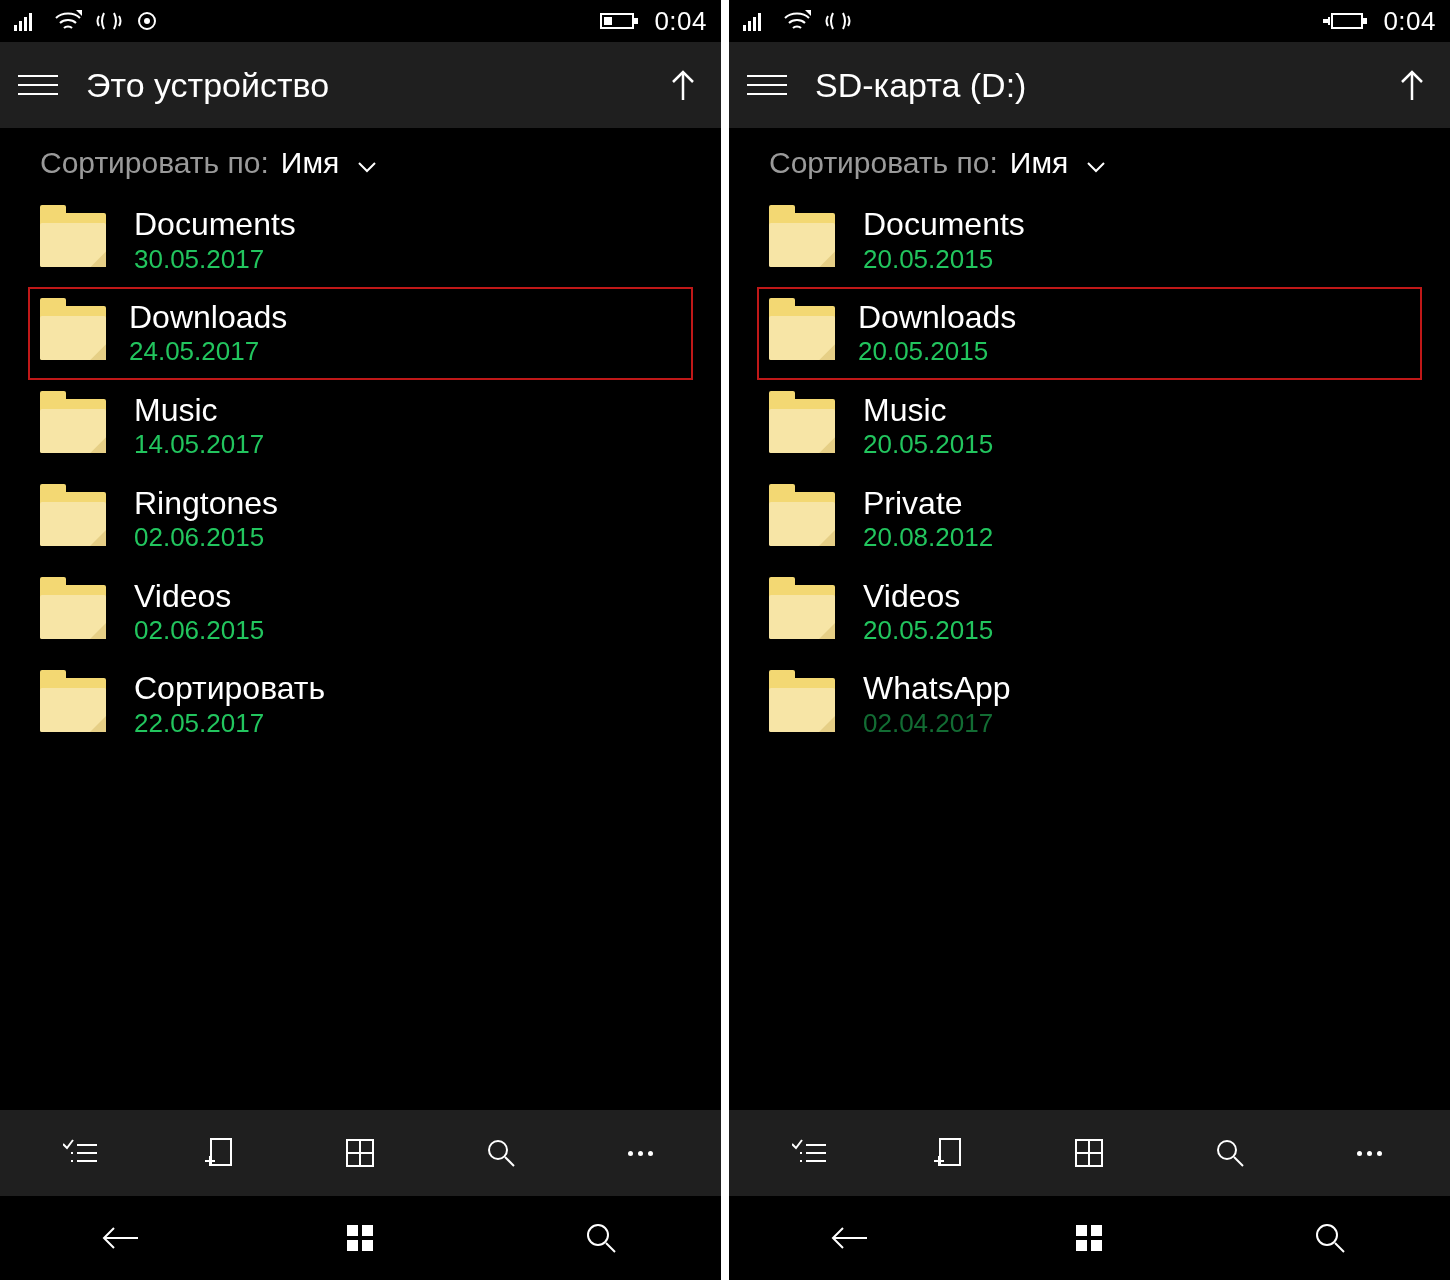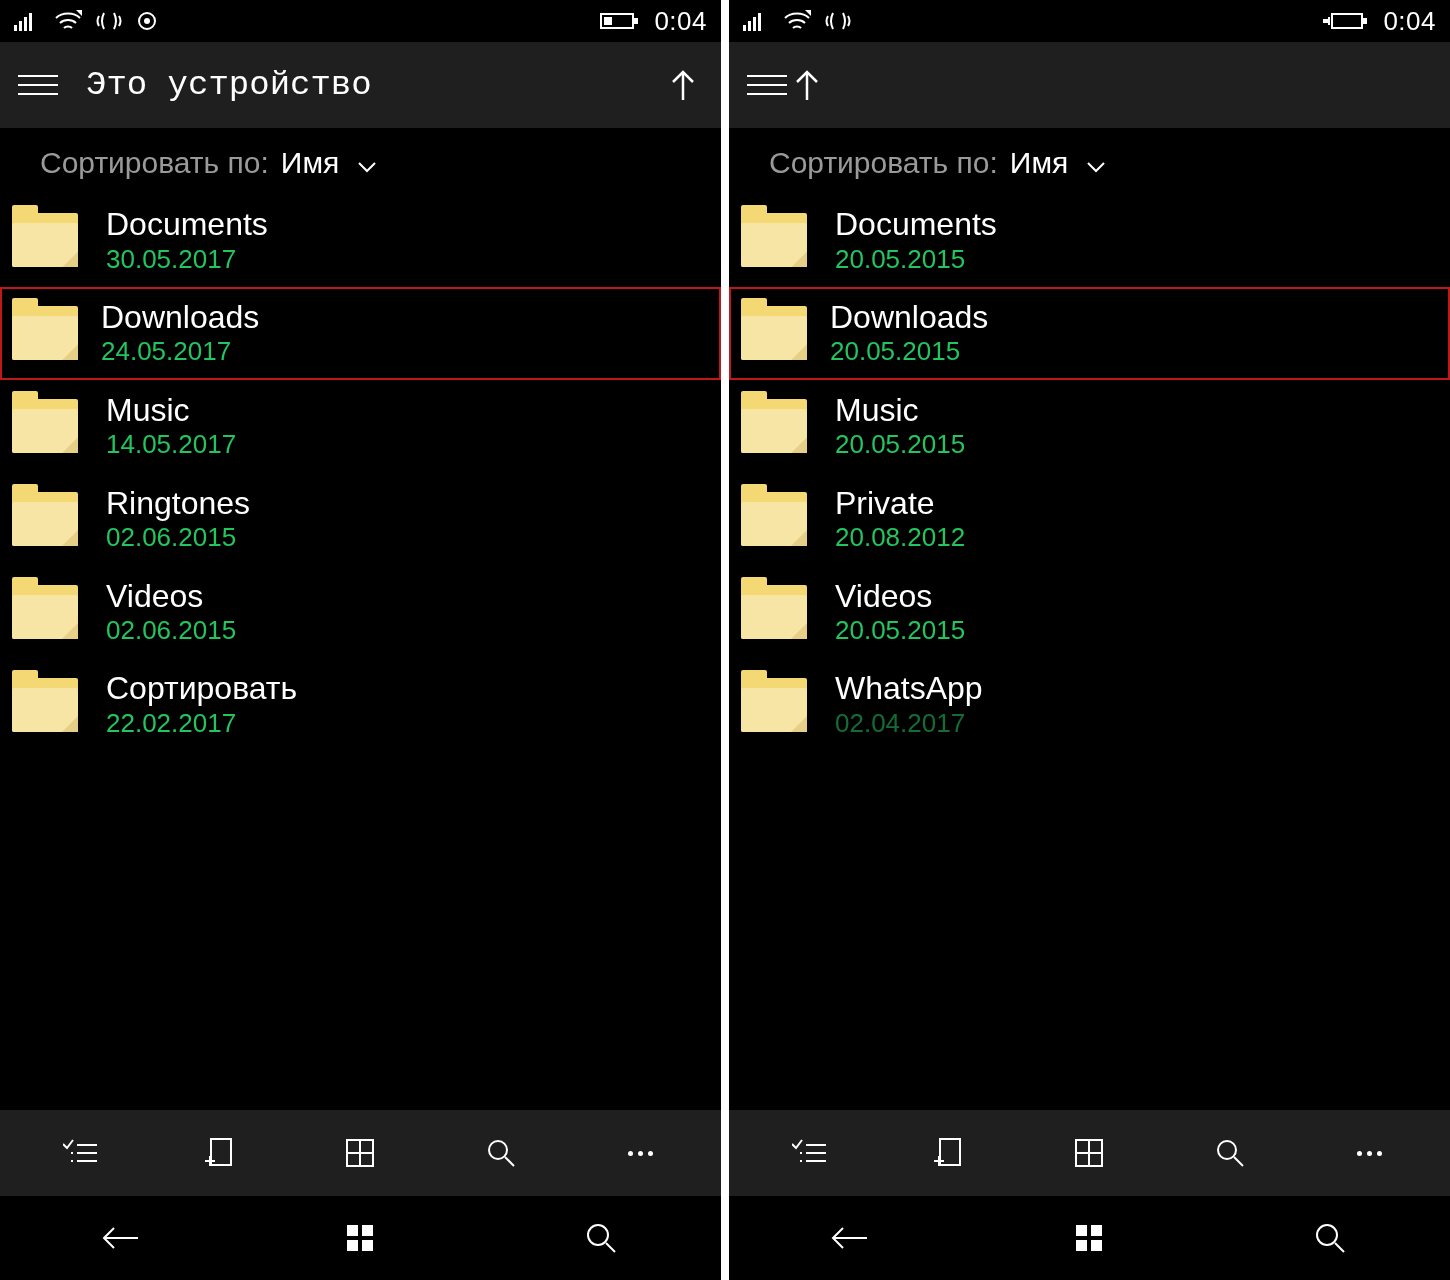--- a/index.html
+++ b/index.html
@@ -4,31 +4,31 @@
 <style>
   html,body{margin:0;padding:0;background:#fff;font-family:"Segoe UI",Arial,sans-serif;}
   .stage{width:1450px;height:1280px;background:#fff;display:flex;gap:8px;box-sizing:border-box;}
   .phone{width:721px;height:1280px;background:#000;color:#fff;display:flex;flex-direction:column;position:relative;}
   
   .status{height:42px;display:flex;align-items:center;justify-content:space-between;padding:0 14px;box-sizing:border-box;font-size:26px;}
   .status-left,.status-right{display:flex;align-items:center;gap:14px;}
   .status svg{display:block;}
   .clock{font-size:26px;font-weight:400;letter-spacing:0.5px;}
   
-  .header{height:86px;display:flex;align-items:center;padding:0 18px;box-sizing:border-box;background:#1f1f1f;font-family:Liberation Mono, monospace;}
+  .header{height:86px;display:flex;align-items:center;padding:0 18px;box-sizing:border-box;background:#1f1f1f;}
   .hamburger{width:40px;height:40px;display:flex;flex-direction:column;justify-content:center;gap:7px;cursor:pointer;}
   .hamburger div{height:2px;background:#fff;}
   .title{flex:1;font-size:34px;font-weight:400;margin-left:28px;color:#fff;}
   .up-arrow{width:40px;height:40px;display:flex;align-items:center;justify-content:center;cursor:pointer;}
   
   .sort{padding:18px 20px 14px 20px;font-size:30px;color:#9a9a9a;display:flex;align-items:flex-start;gap:12px;margin-left:20px;}
   .sort-value{color:#fff;}
   .chev{margin-left:6px;}
   
-  .list{flex:1;overflow:hidden;padding:0 0;}
+  .list{flex:1;overflow:hidden;padding:0 28px;}
   .item{display:flex;align-items:center;gap:28px;padding:12px 6px;box-sizing:border-box;border:2px solid transparent;}
   .item.hl{border-color:#c01818;gap:23px;}
   .folder{width:66px;height:54px;position:relative;flex-shrink:0;margin-left:4px;}
   .folder-back{position:absolute;inset:0;background:#f3d873;border-radius:2px;}
   .folder-tab{position:absolute;top:-8px;left:0;width:26px;height:12px;background:#f3d873;border-radius:2px 2px 0 0;}
   .folder-front{position:absolute;left:0;right:0;bottom:0;height:44px;background:#f7e5a6;border-radius:2px;}
   .folder-fold{position:absolute;right:0;bottom:0;width:16px;height:16px;background:#e6cf86;clip-path:polygon(0 100%,100% 0,100% 100%);}
   .meta{display:flex;flex-direction:column;gap:4px;}
   .fname{font-size:32px;color:#fff;line-height:1.05;}
   .fdate{font-size:26px;color:#22c55e;line-height:1.05;}
@@ -190,21 +190,21 @@
         </div>
         <div class="item">
           <div class="folder">
             <div class="folder-tab"></div>
             <div class="folder-back"></div>
             <div class="folder-front"></div>
             <div class="folder-fold"></div>
           </div>
           <div class="meta">
             <div class="fname">Сортировать</div>
-            <div class="fdate">22.02.2017</div>
+            <div class="fdate">22.05.2017</div>
           </div>
         </div>
       </div>
 
     <div class="appbar">
       <div class="btn">
         <svg width="34" height="28" viewBox="0 0 34 28">
             <g stroke="#fff" stroke-width="2" fill="none">
               <polyline points="0,5 4,9 10,1"></polyline>
               <line x1="14" y1="6" x2="34" y2="6"></line>
@@ -328,20 +328,21 @@
         <span class="clock">0:04</span>
       </div>
     </div>
 
     <div class="header">
       <div class="hamburger">
           <div></div>
           <div></div>
           <div></div>
         </div>
+      <div class="title">SD-карта (D:)</div>
       <div class="up-arrow">
         <svg width="28" height="34" viewBox="0 0 28 34">
             <g fill="none" stroke="#fff" stroke-width="2.5">
               <line x1="14" y1="32" x2="14" y2="4"></line>
               <polyline points="4,14 14,4 24,14"></polyline>
             </g>
           </svg>
       </div>
     </div>
 

